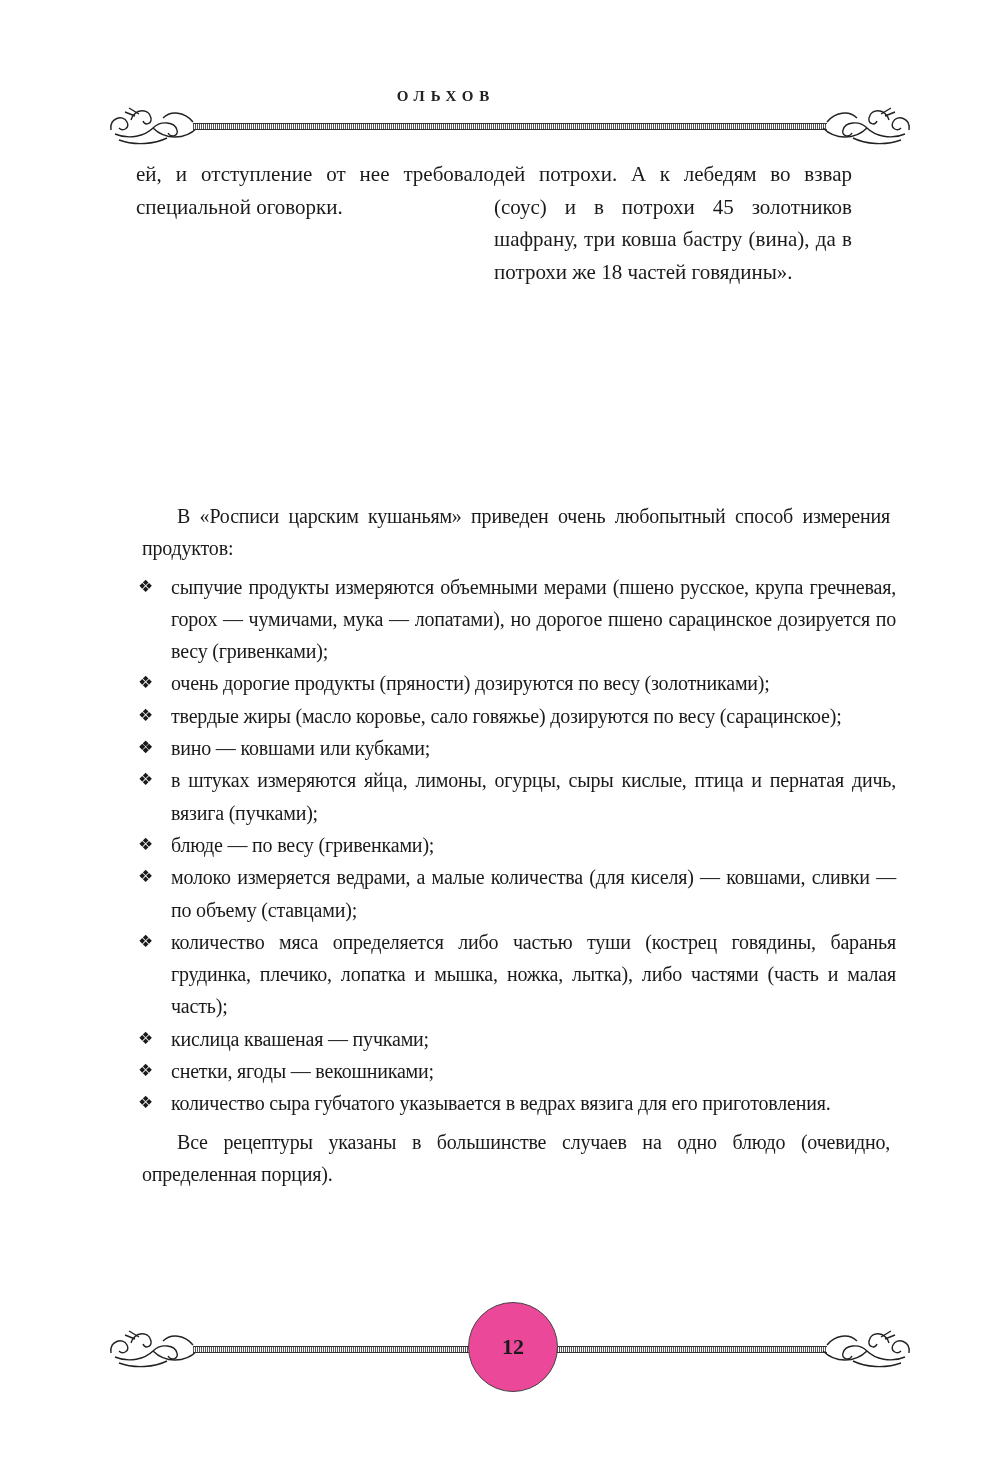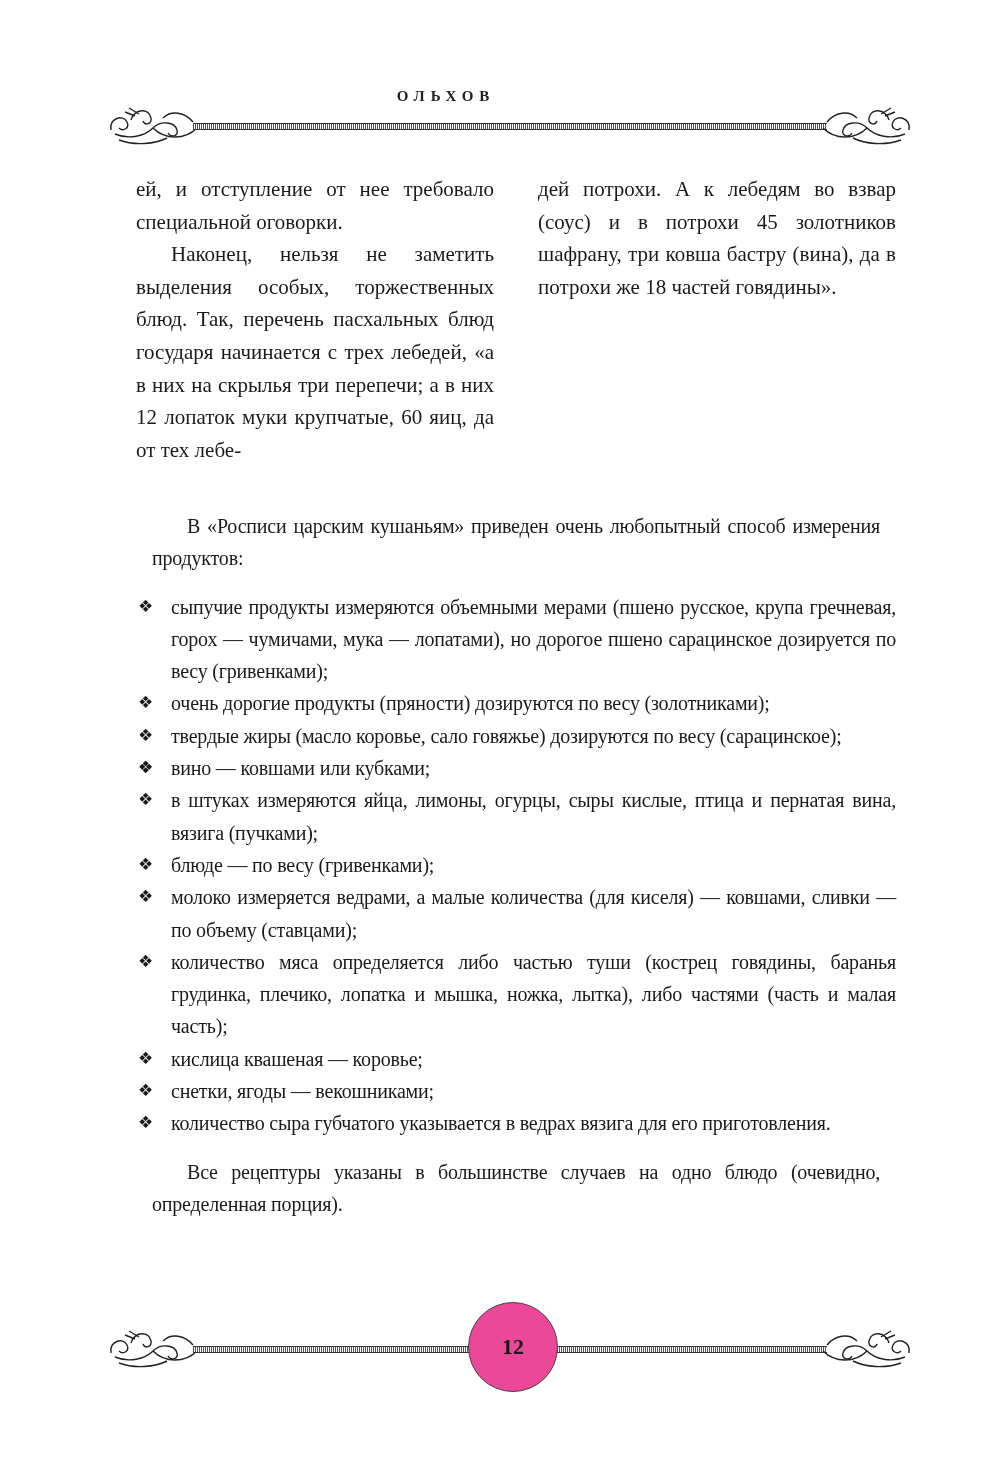--- a/index.html
+++ b/index.html
@@ -13,28 +13,28 @@
          background:repeating-linear-gradient(90deg,#555 0 1px,#fff 1px 2px); }
   .ornament-row svg { position:absolute; top:0; }
   .ornament-row .orn-left { left:0; }
   .ornament-row .orn-right { right:0; transform:scaleX(-1); }
   .top-ornament { top:100px; }
   .bottom-ornament { top:1323px; }
   .page-circle { position:absolute; left:468px; top:1302px; width:88px; height:88px;
          border:1.5px solid #444; border-radius:50%; background:#ec4899;
          display:flex; align-items:center; justify-content:center;
          font-size:22px; font-weight:bold; z-index:2; }
-  .cols { position:absolute; top:173px; left:136px; width:760px; display:flex; gap:44px; }
+  .cols { position:absolute; top:158px; left:136px; width:760px; display:flex; }
   .col { width:358px; font-size:21px; line-height:32.6px; text-align:justify; }
   .col p { margin:0; }
   .col p.indent { text-indent:35px; }
   .col p.noindent { text-indent:0; }
   .lower { position:absolute; top:494px; left:136px; width:760px;
          font-size:20px; line-height:32.3px; text-align:justify; letter-spacing:-0.2px; }
-  .lower p { margin:16px; }
+  .lower p { margin:6px; }
   .lower p.indent { text-indent:35px; }
   .lower ul { list-style:none; margin:0; padding:0; }
   .lower li { position:relative; padding-left:35px; }
   .lower li .bullet { position:absolute; left:2px; top:0; font-size:17px; }
 </style>
 </head>
 <body>
 
 <div class="running-head">ОЛЬХОВ</div>
 
@@ -60,40 +60,39 @@
       <path d="M48 28 C60 40,80 40,92 28"></path>
       <path d="M58 18 C66 10,80 12,88 22"></path>
       <path d="M14 40 C30 46,50 44,62 38"></path>
     </g>
   </svg>
 </div>
 
 <div class="cols">
   <div class="col">
     <p class="noindent">ей, и отступление от нее требовало специальной оговорки.</p>
-    <p class="indent">Наконец, нельзя не заметить выделения особых, торжественных блюд. Так, перечень пасхальных блюд государя начинается с трех лебедей, «а в них на скрылья три перепечи; а в них 12 лопаток муки крупчатые, 60 яиц, да от тех лебе-</p>
   </div>
   <div class="col">
     <p class="noindent">дей потрохи. А к лебедям во взвар (соус) и в потрохи 45 золотников шафрану, три ковша бастру (вина), да в потрохи же 18 частей говядины».</p>
   </div>
 </div>
 
 <div class="lower">
   <p class="indent">В «Росписи царским кушаньям» приведен очень любопытный способ измерения продуктов:</p>
   <ul>
     <li><span class="bullet">❖</span><span>сыпучие продукты измеряются объемными мерами (пшено русское, крупа гречневая, горох — чумичами, мука — лопатами), но дорогое пшено сарацинское дозируется по весу (гривенками);</span></li>
     <li><span class="bullet">❖</span><span>очень дорогие продукты (пряности) дозируются по весу (золотниками);</span></li>
     <li><span class="bullet">❖</span><span>твердые жиры (масло коровье, сало говяжье) дозируются по весу (сарацинское);</span></li>
     <li><span class="bullet">❖</span></li>
     <li><span class="bullet">❖</span><span>вино — ковшами или кубками;</span></li>
-    <li><span class="bullet">❖</span><span>в штуках измеряются яйца, лимоны, огурцы, сыры кислые, птица и пернатая вина, вязига (пучками);</span></li>
+    <li><span class="bullet">❖</span><span>в штуках измеряются яйца, лимоны, огурцы, сыры кислые, птица и пернатая дичь, вязига (пучками);</span></li>
     <li><span class="bullet">❖</span><span>блюде — по весу (гривенками);</span></li>
     <li><span class="bullet">❖</span><span>молоко измеряется ведрами, а малые количества (для киселя) — ковшами, сливки — по объему (ставцами);</span></li>
     <li><span class="bullet">❖</span><span>количество мяса определяется либо частью туши (кострец говядины, баранья грудинка, плечико, лопатка и мышка, ножка, лытка), либо частями (часть и малая часть);</span></li>
-    <li><span class="bullet">❖</span><span>кислица квашеная — коровье;</span></li>
+    <li><span class="bullet">❖</span><span>кислица квашеная — пучками;</span></li>
     <li><span class="bullet">❖</span><span>снетки, ягоды — векошниками;</span></li>
     <li><span class="bullet">❖</span><span>количество сыра губчатого указывается в ведрах вязига для его приготовления.</span></li>
   </ul>
   <p class="indent">Все рецептуры указаны в большинстве случаев на одно блюдо (очевидно, определенная порция).</p>
 </div>
 
 <div class="ornament-row bottom-ornament">
   <svg class="orn-left" width="100" height="50" viewBox="0 0 100 50">
     <g fill="none" stroke="#222" stroke-width="1.4">
       <path d="M6 30 C4 18,18 14,22 22 C25 28,18 32,14 28"></path>

